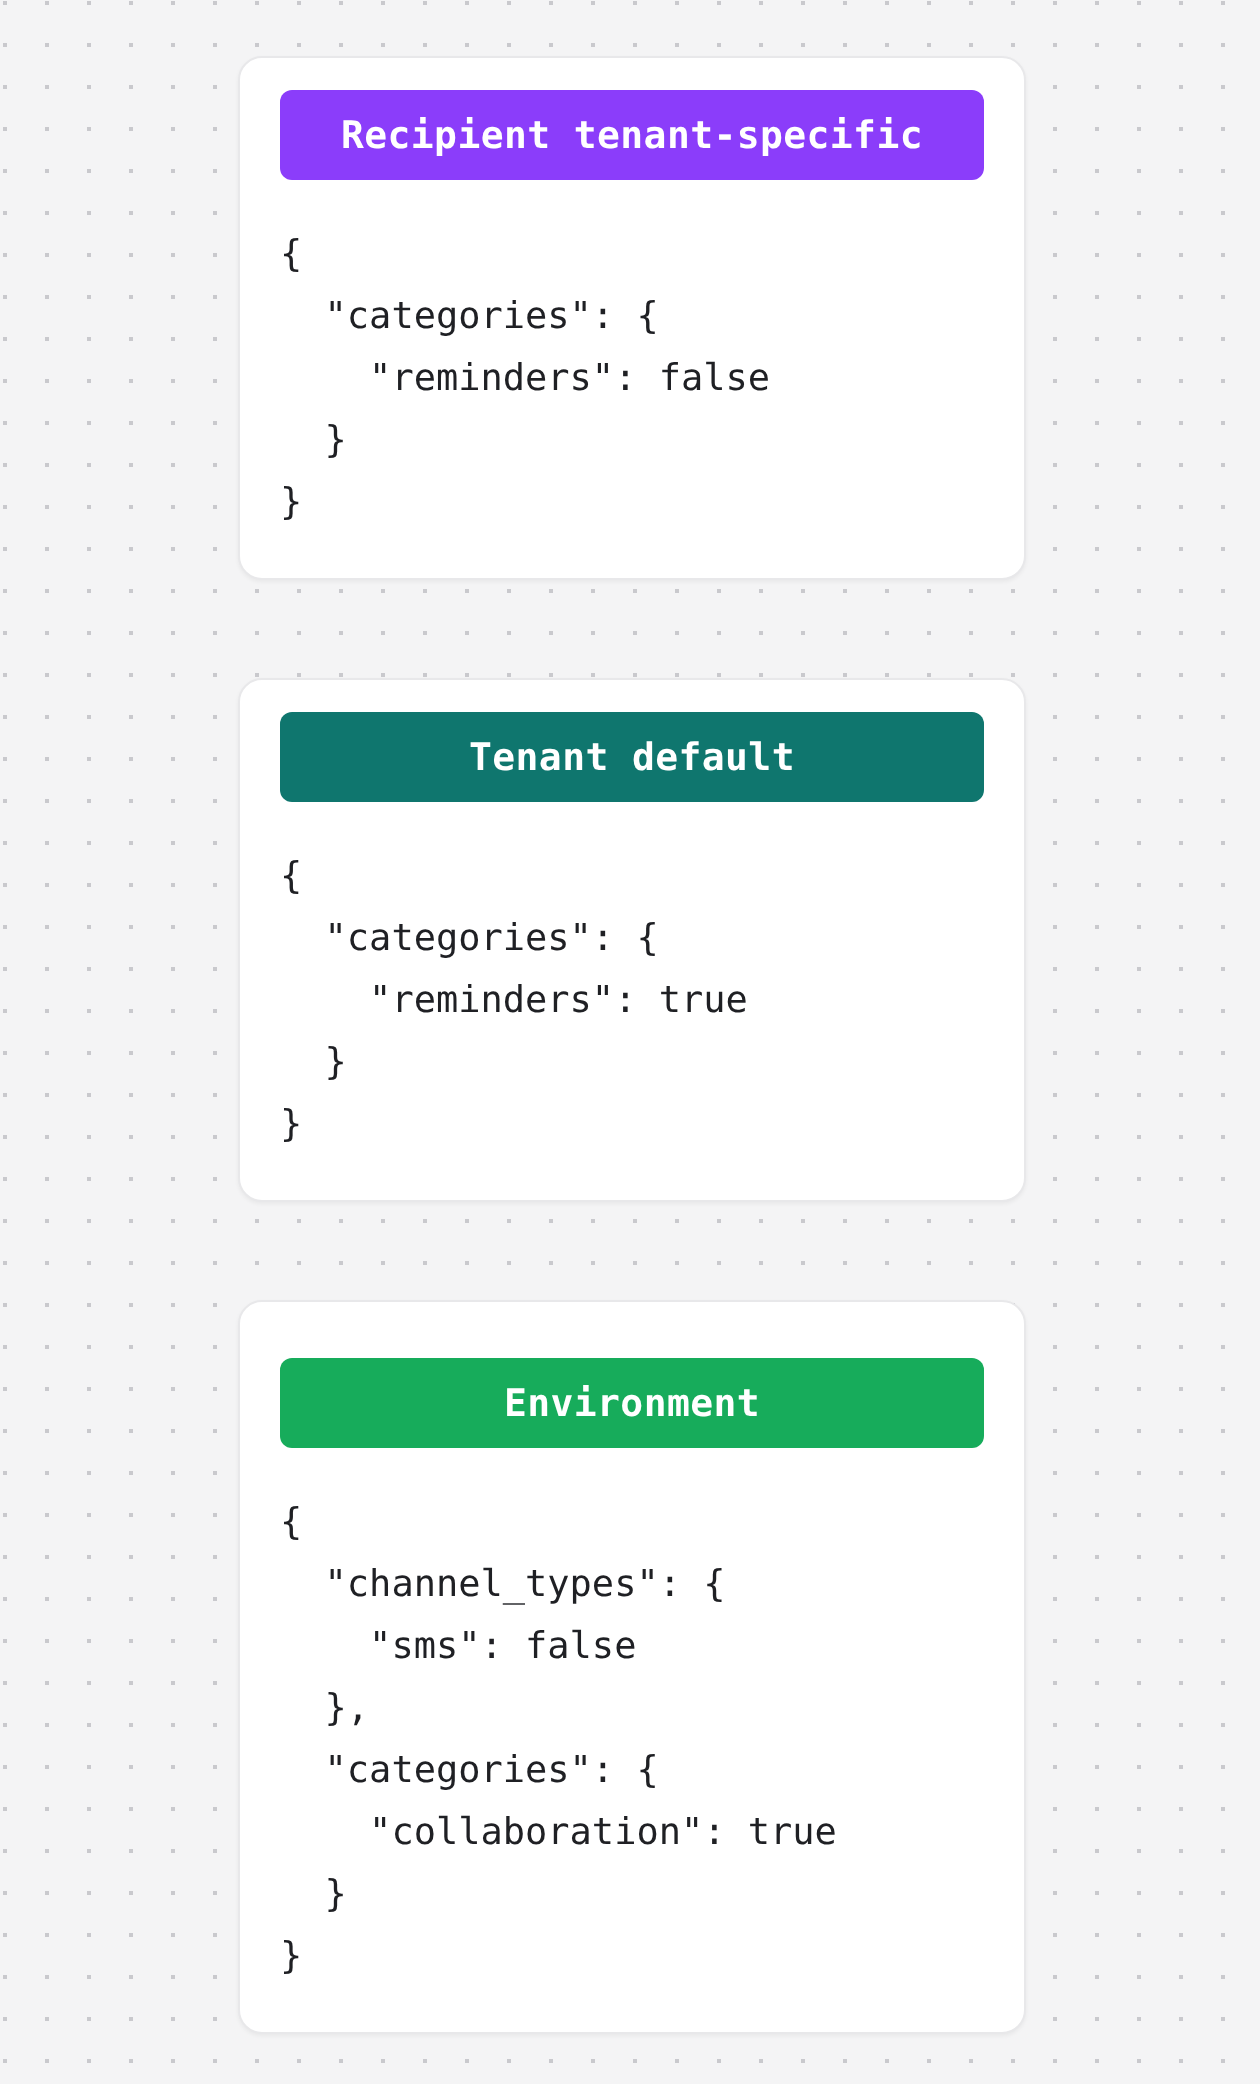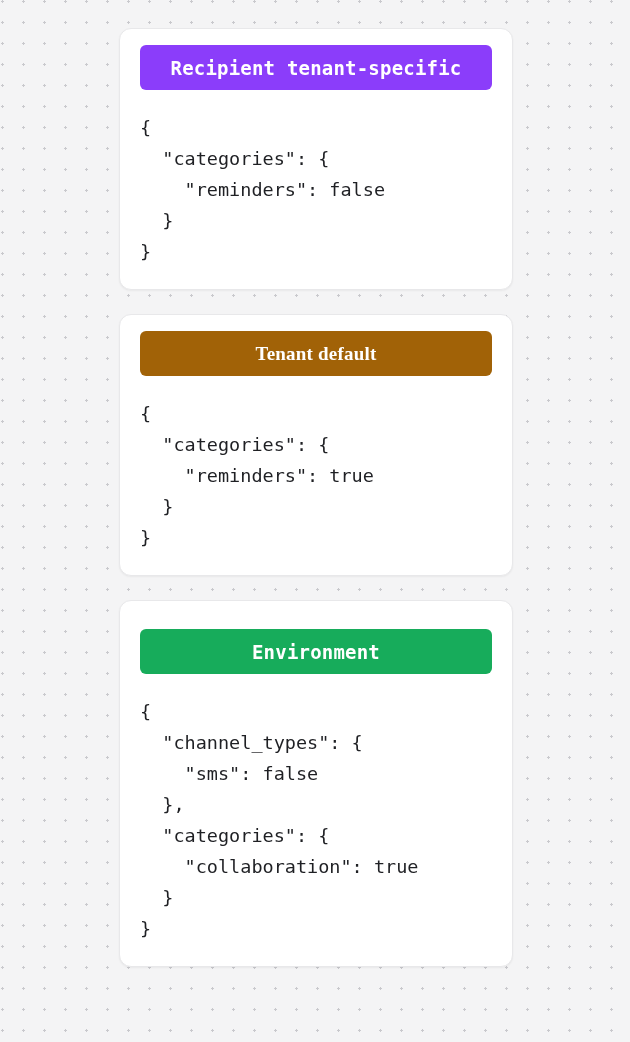--- a/index.html
+++ b/index.html
@@ -18,21 +18,21 @@
     position: relative;
   }
 
   .stack {
     position: absolute;
     left: 119px;
     top: 28px;
     width: 394px;
     display: flex;
     flex-direction: column;
-    gap: 24px;
+    gap: 49px;
   }
 
   .card {
     background: #ffffff;
     border-radius: 12px;
     border: 1px solid #e8e8ea;
     box-shadow: 0 1px 2px rgba(16, 16, 20, 0.05);
     padding: 16px 20px 22px 20px;
     box-sizing: border-box;
   }
@@ -70,21 +70,21 @@
   <div class="card">
     <div class="card-badge" style="background-color: rgb(139, 61, 250);">Recipient tenant-specific</div>
     <div class="card-body">{
   "categories": {
     "reminders": false
   }
 }</div>
   </div>
 
   <div class="card">
-    <div class="card-badge" style="background-color: #a16207; font-family: Liberation Serif, serif;">Tenant default</div>
+    <div class="card-badge" style="background-color: #0f766e;">Tenant default</div>
     <div class="card-body">{
   "categories": {
     "reminders": true
   }
 }</div>
   </div>
 
   <div class="card">
     <div class="card-badge" style="background-color: rgb(23, 172, 91); margin-top: 12px;">Environment</div>
     <div class="card-body">{

